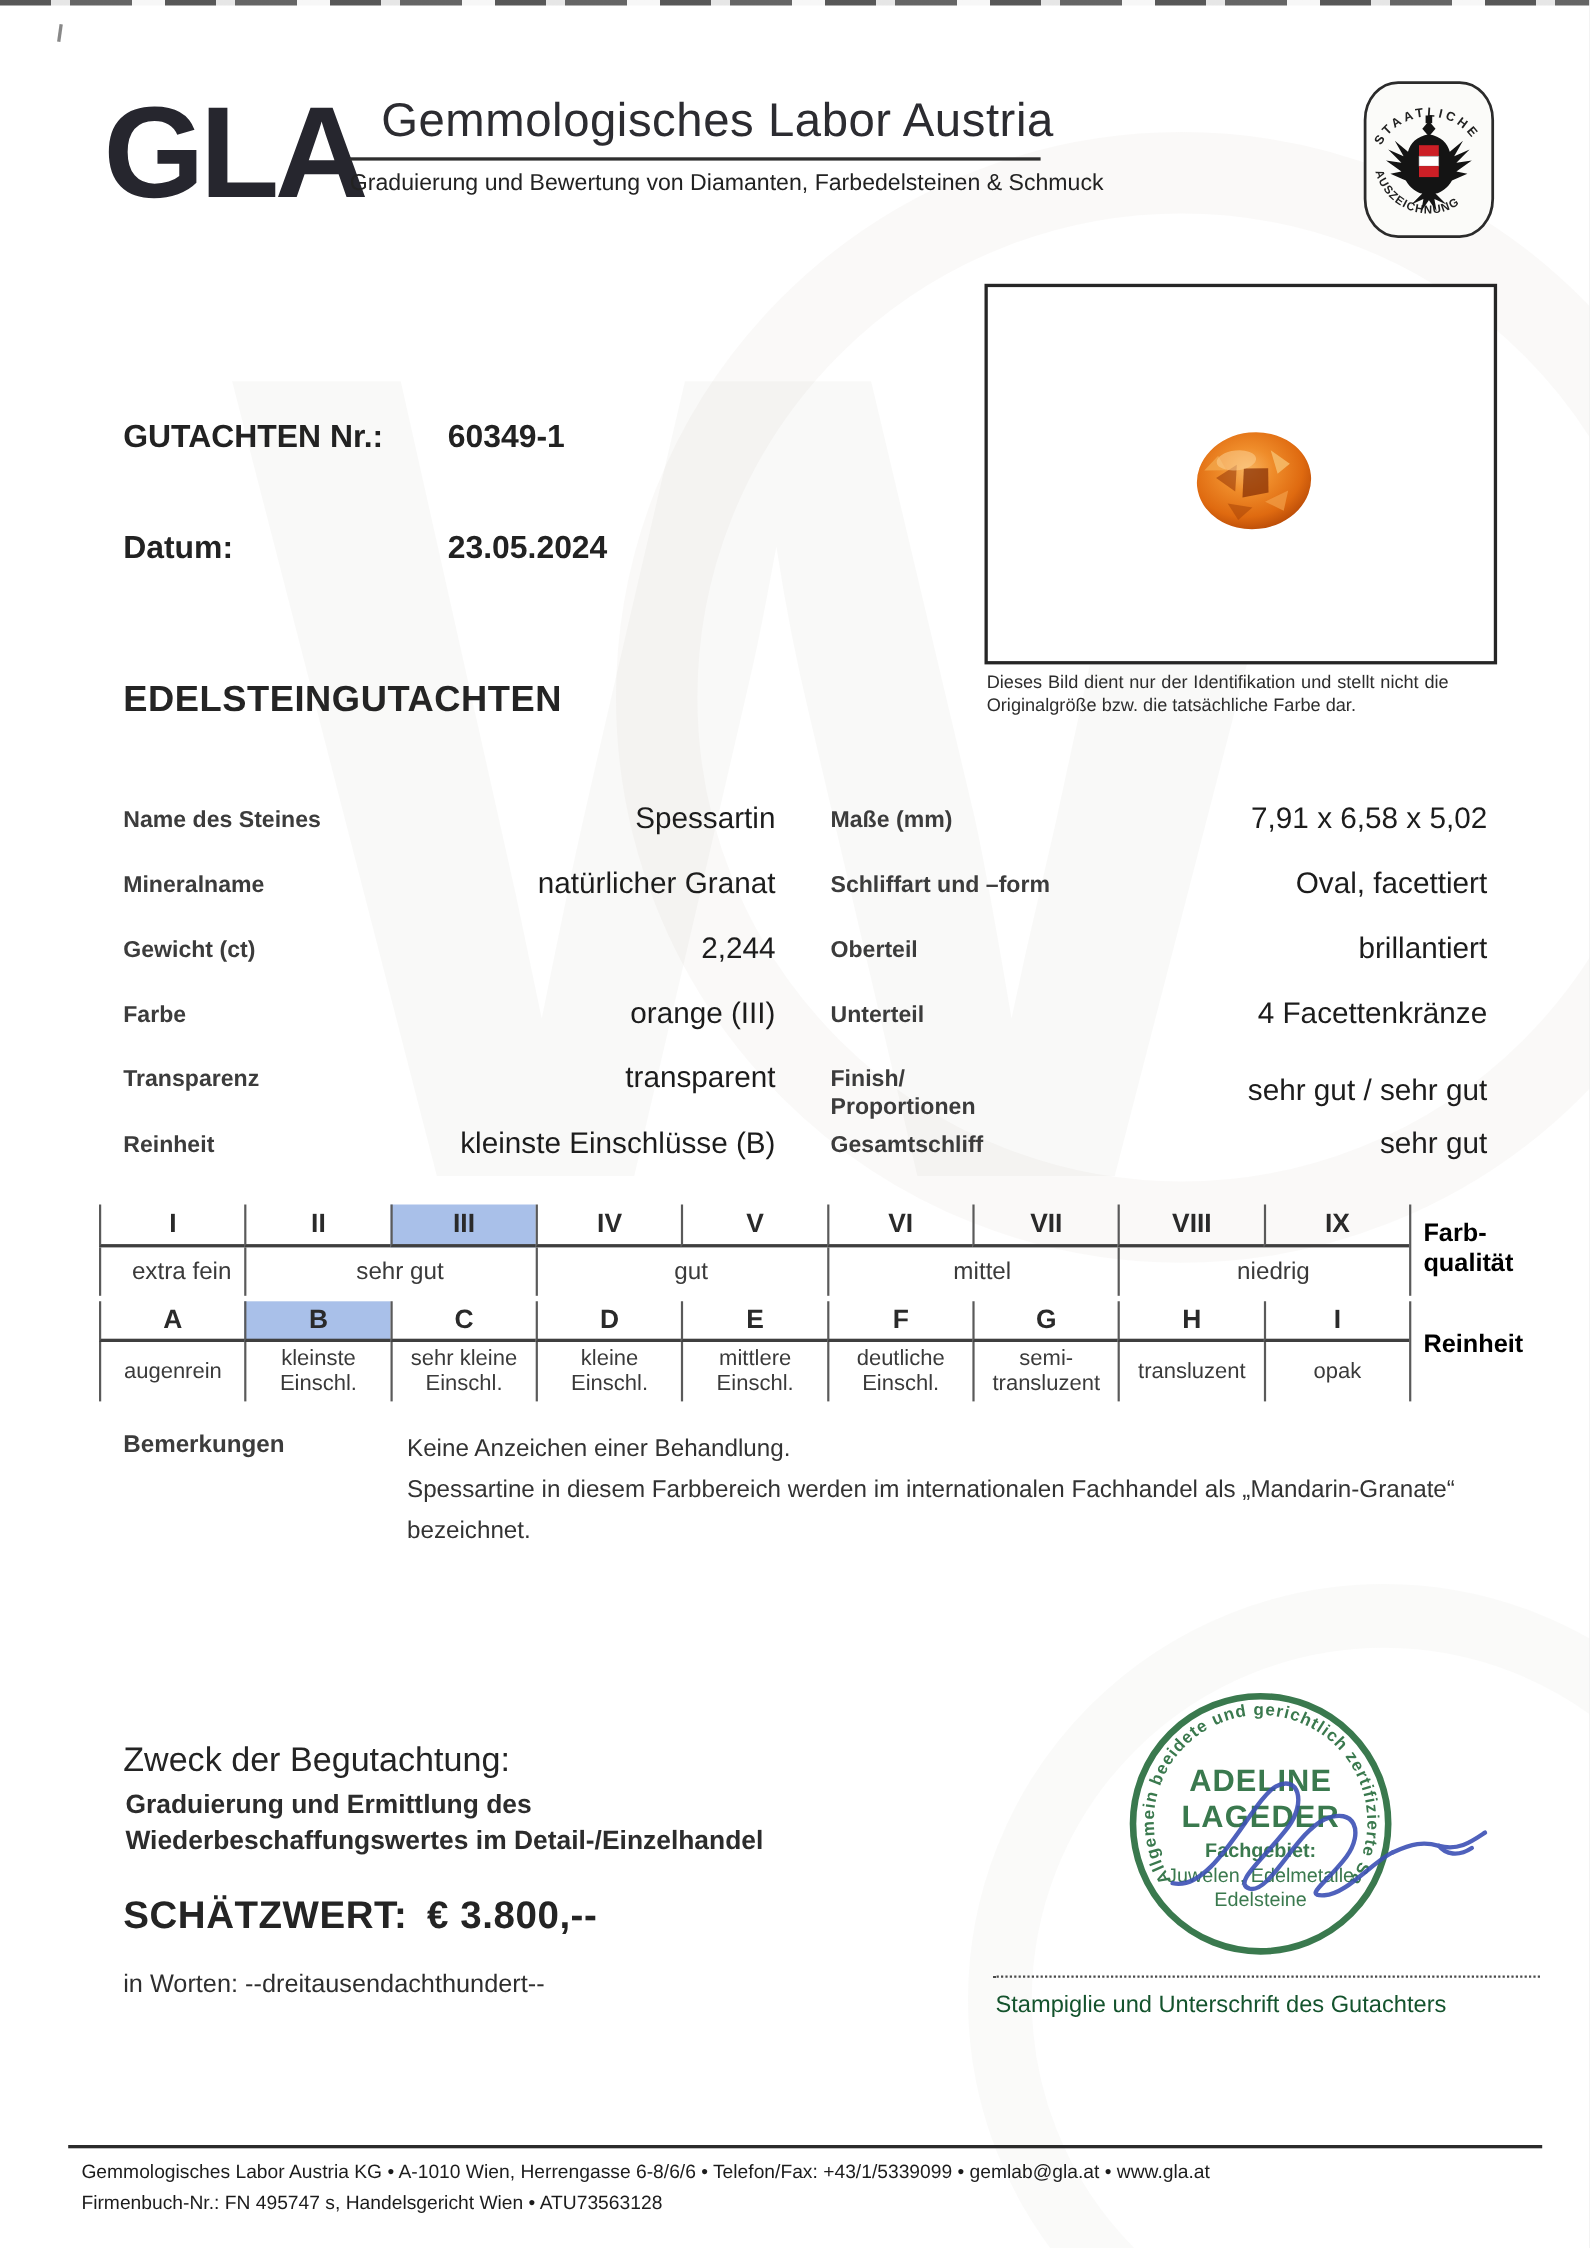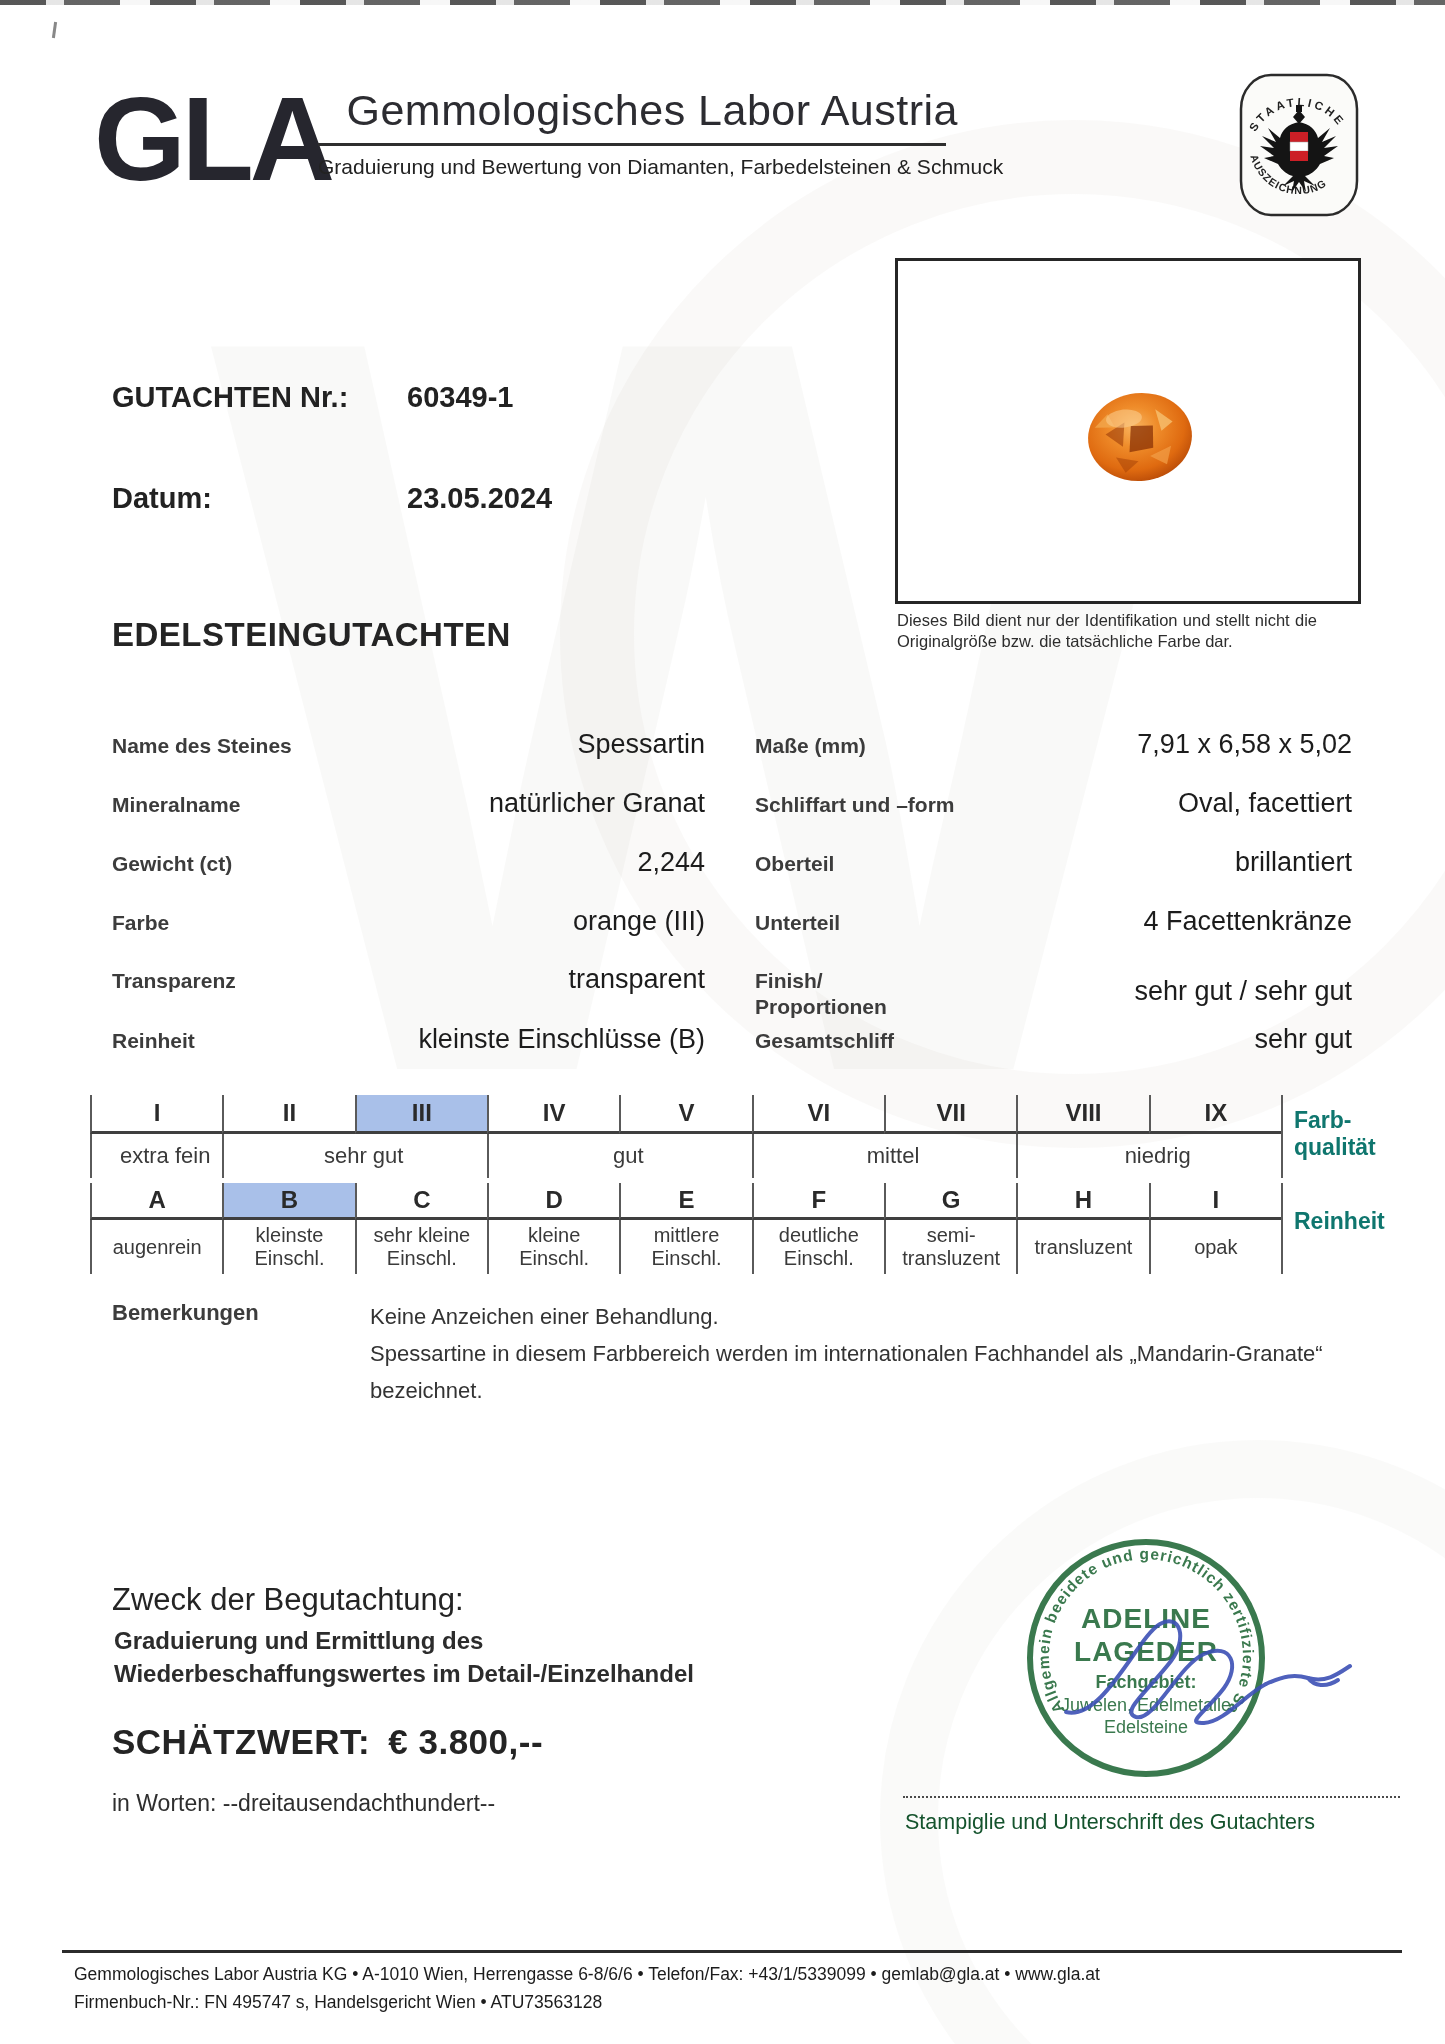--- a/index.html
+++ b/index.html
@@ -51,21 +51,21 @@
   .gcell{border-left:2px solid #5a5a5a;border-bottom:3px solid #3f3f3f;
          display:flex;align-items:center;justify-content:center;
          font-size:24px;font-weight:bold;color:#2a2a2a;}
   .dcell{border-left:2px solid #5a5a5a;display:flex;align-items:center;justify-content:center;
          text-align:center;font-size:22px;color:#3a3a3a;}
   .color-scale .gcell{height:36px;}
   .color-scale .dcell{height:44px;padding-left:16px;}
   .clarity-scale .gcell{height:34px;}
   .clarity-scale .dcell{height:54px;font-size:20px;line-height:23px;padding:0 4px;box-sizing:border-box;}
   .span2{grid-column:span 2;}
-  .axis-label{position:absolute;left:1294px;font-size:23px;font-weight:bold;color:#0f766e;white-space:pre-line;line-height:27px;}
+  .axis-label{position:absolute;left:1294px;font-size:23px;font-weight:bold;color:#000000;white-space:pre-line;line-height:27px;}
   
   .remarks-label{position:absolute;left:112px;top:1300px;font-size:22px;font-weight:bold;color:#3c3c3c;}
   .remarks-text{position:absolute;left:370px;top:1298px;width:980px;font-size:22px;line-height:37px;color:#333;white-space:pre-line;}
   
   .purpose-title{position:absolute;left:112px;top:1582px;font-size:31px;font-weight:normal;color:#242424;}
   .purpose-body{position:absolute;left:114px;top:1624px;font-size:24px;font-weight:bold;color:#2c2c2c;line-height:33px;white-space:pre-line;}
   .value-line{position:absolute;left:112px;top:1722px;font-size:35px;font-weight:bold;color:#242424;letter-spacing:.5px;}
   .value-line .amount{margin-left:18px;}
   .in-words{position:absolute;left:112px;top:1790px;font-size:23px;color:#2e2e2e;}
   

